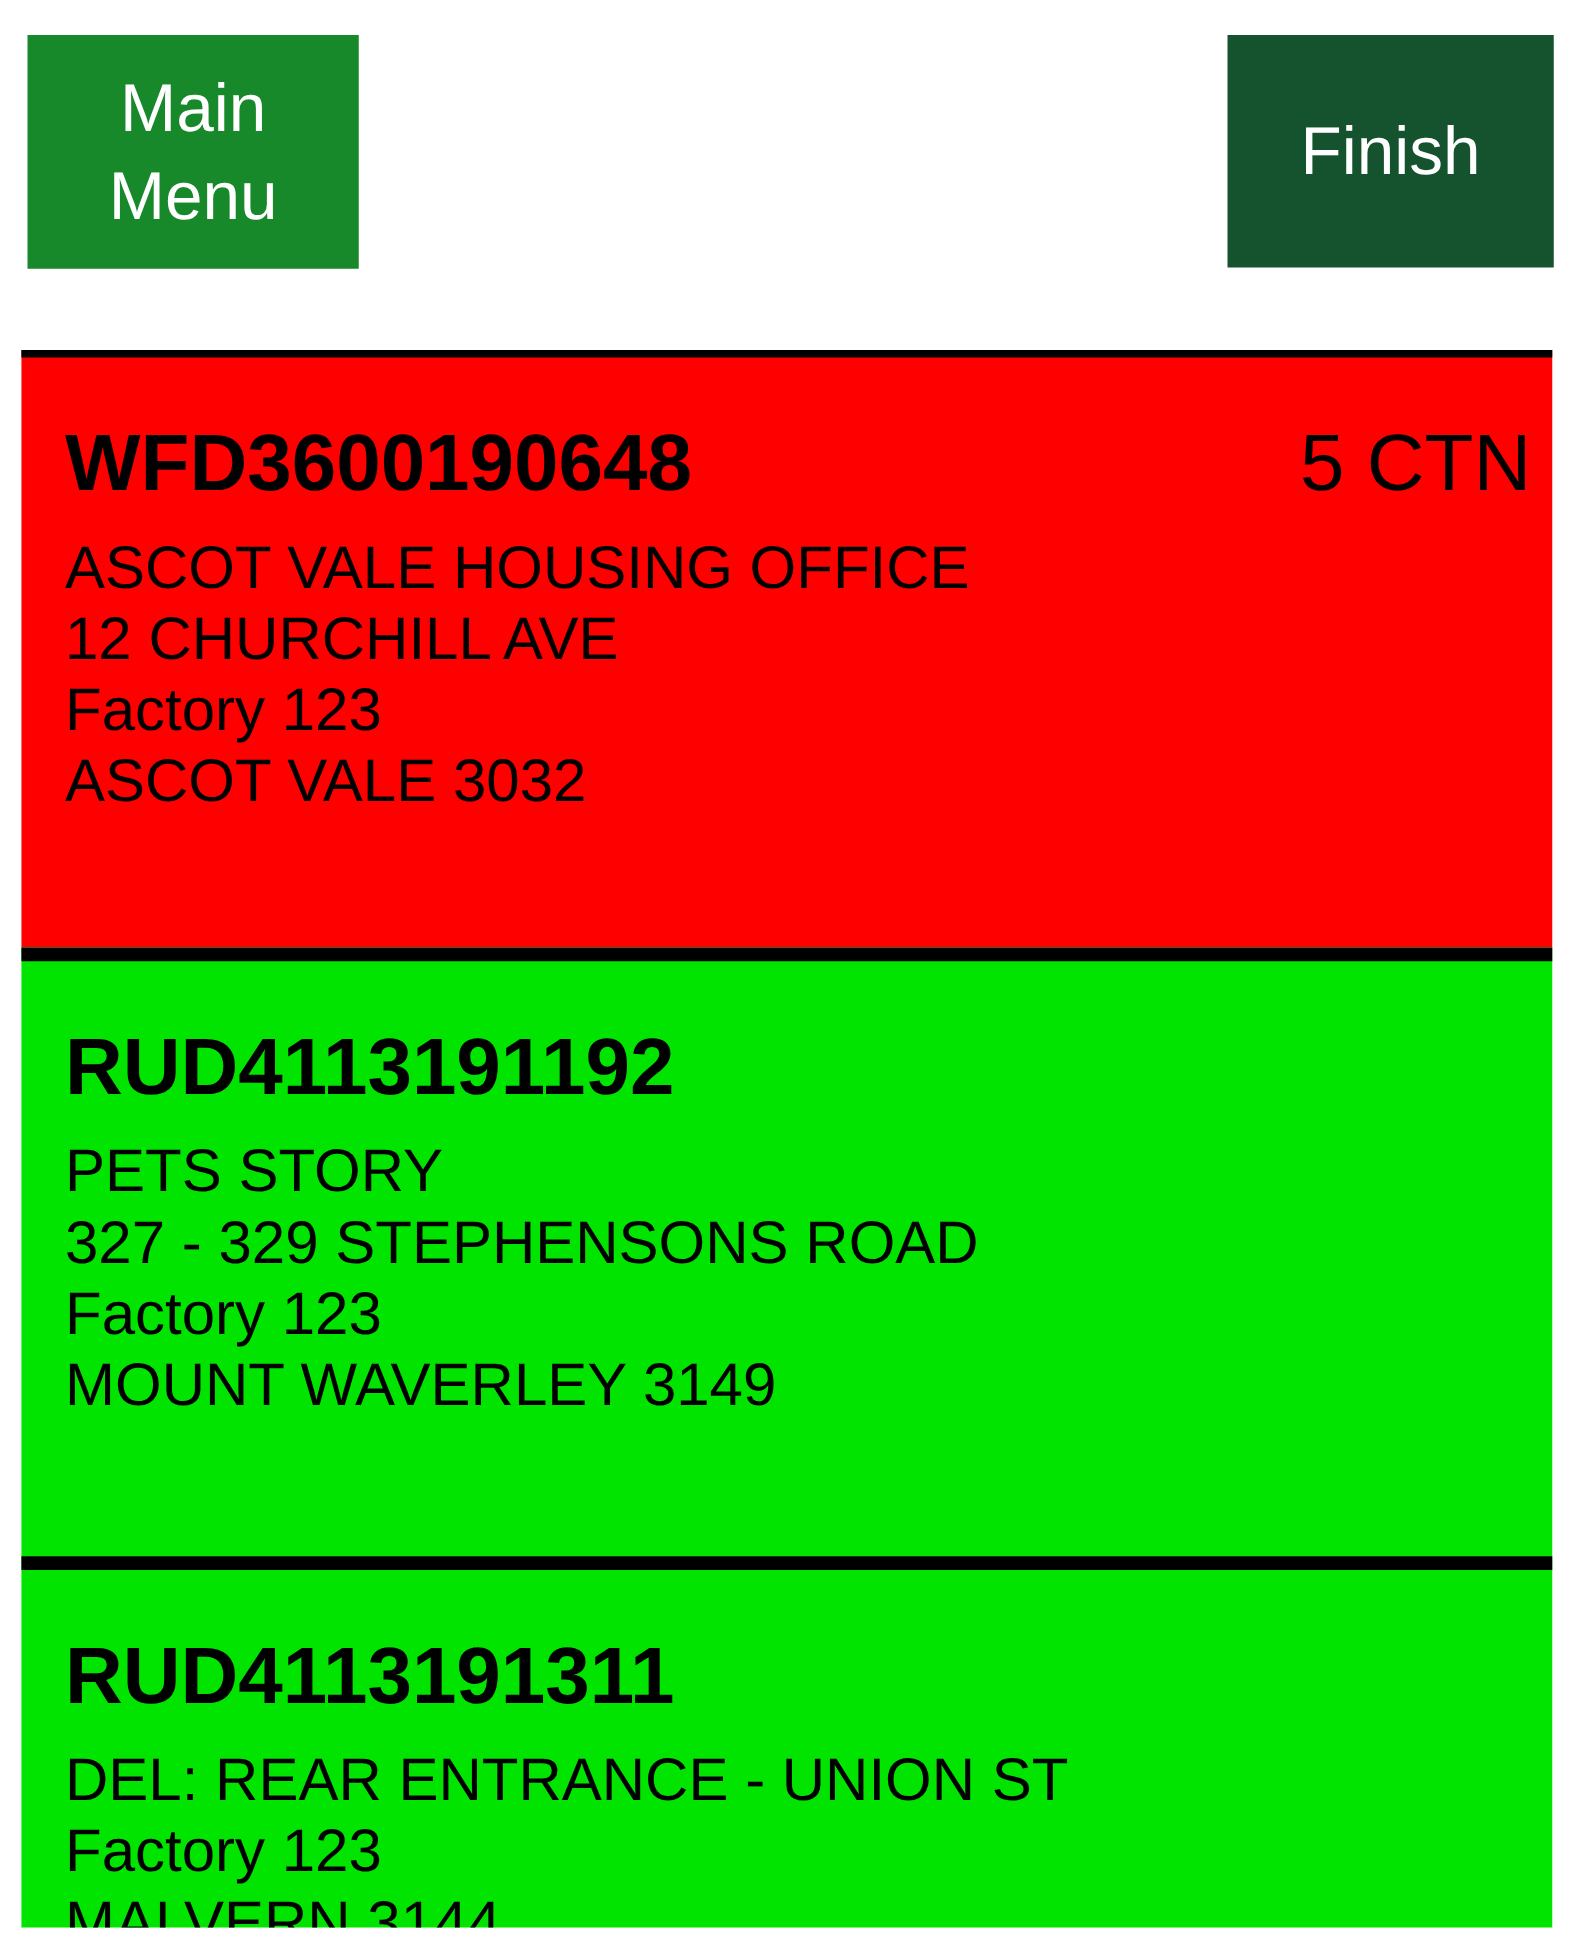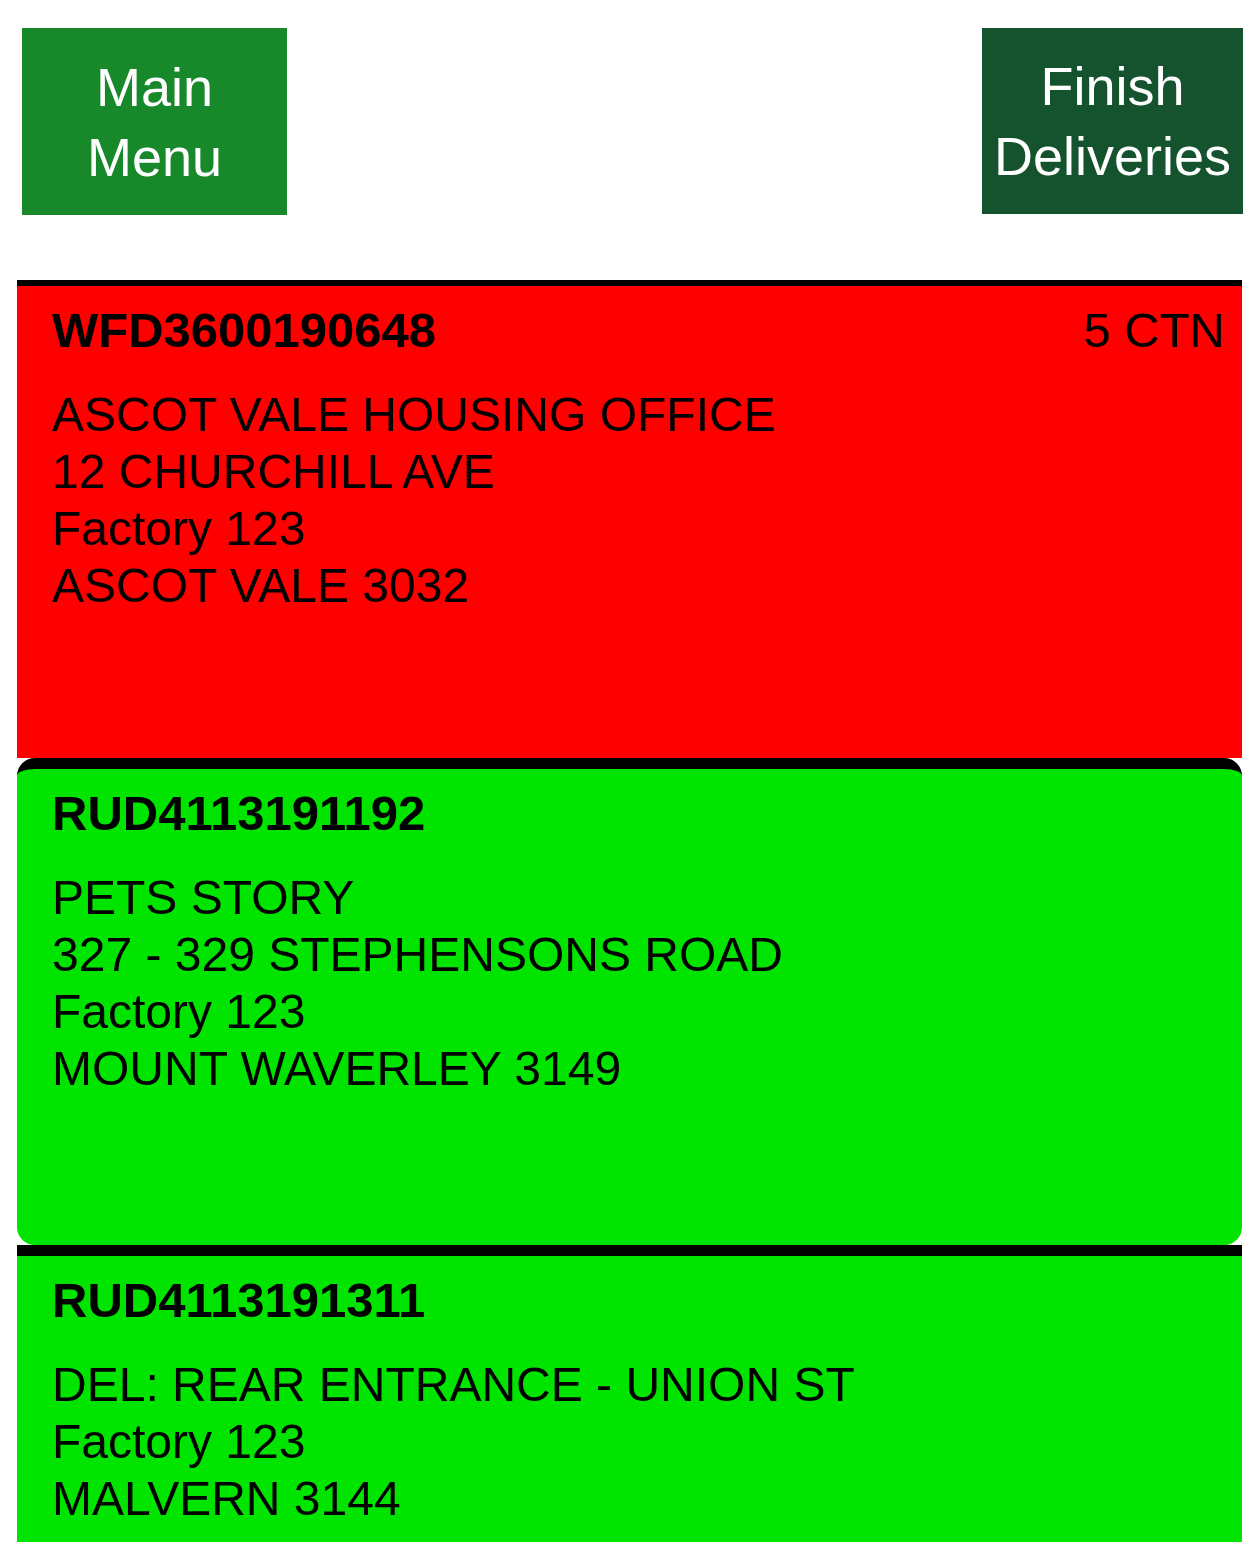--- a/index.html
+++ b/index.html
@@ -57,29 +57,30 @@
     box-sizing: border-box;
     border-top: 6px solid #000000;
     padding: 16px 17px 0 35px;
     color: #000000;
     cursor: pointer;
   }
   .card + .card {
     border-top-width: 11px;
   }
   .card-1 { height: 478px; }
-  .card-2 { height: 487px; border-radius: 18px; }
+  .card-2 { height: 487px; }
   .card-3 { height: 400px; }
 
   .card-title-row {
     display: flex;
     justify-content: space-between;
     align-items: baseline;
-    font-size: 49px;
+    font-size: 64px;
     line-height: 57px;
+    margin-top: 40px;
   }
   .cons-id {
     font-weight: bold;
     white-space: nowrap;
   }
   .qty {
     font-weight: normal;
     white-space: nowrap;
   }
   .addr {
@@ -94,21 +95,20 @@
 </head>
 <body>
 
 <div class="header">
   <div class="btn btn-main" style="background-color: rgb(24, 137, 42);">
     <span>Main</span>
     <span>Menu</span>
   </div>
   <div class="btn btn-finish" style="background-color: #14532d;">
     <span>Finish</span>
-    <span>Deliveries</span>
   </div>
 </div>
 
 <div class="cards">
 
   <div class="card card-1" style="background-color: rgb(254, 0, 0);">
     <div class="card-title-row">
       <span class="cons-id">WFD3600190648</span>
       <span class="qty">5 CTN</span>
     </div>

